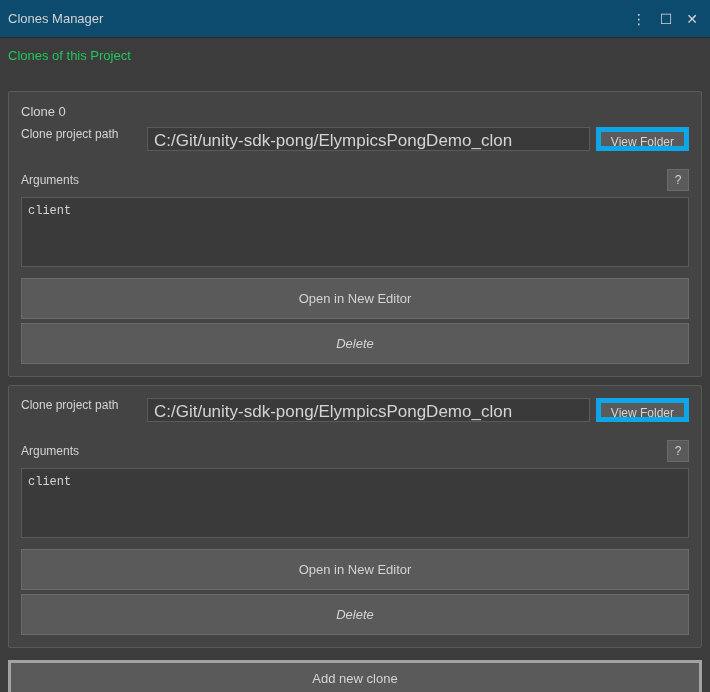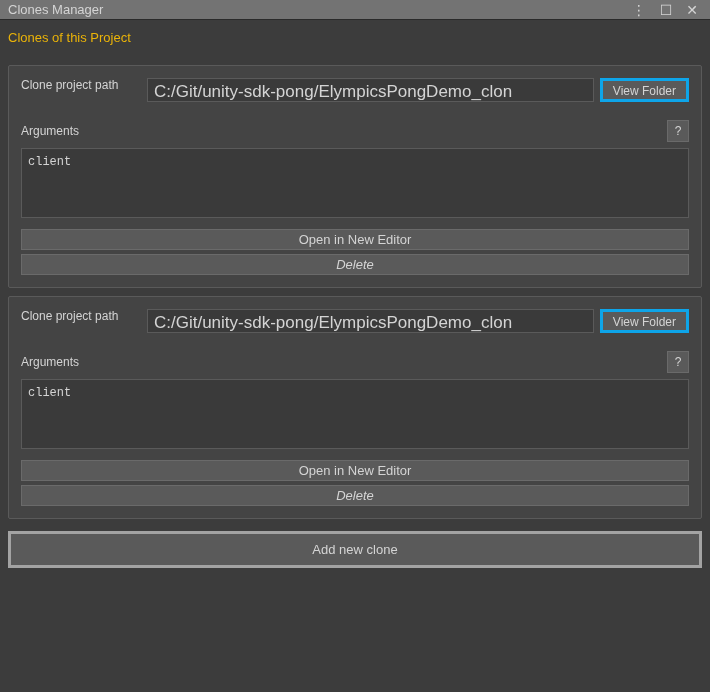--- a/index.html
+++ b/index.html
@@ -15,24 +15,24 @@
       font-family: Arial, sans-serif;
       font-size: 13px;
       color: #d4d4d4;
       overflow: hidden;
     }
 
     .title-bar {
       display: flex;
       align-items: center;
       justify-content: space-between;
-      background: #737373;
+      background: #0c4a6e;
       border-bottom: 1px solid #2a2a2a;
       padding: 0 8px;
-      height: 20px;
+      height: 38px;
     }
 
     .title-bar-left {
       display: flex;
       align-items: center;
       gap: 6px;
     }
 
     .title-text {
       font-size: 13px;
@@ -59,22 +59,22 @@
       padding: 10px 8px;
       height: calc(692px - 26px);
       overflow-y: auto;
       display: flex;
       flex-direction: column;
       gap: 8px;
     }
 
     .page-title {
       font-size: 13px;
-      color: #eab308;
-      margin-bottom: 12px;
+      color: #22c55e;
+      margin-bottom: 20px;
     }
 
     .clone-card {
       background: #444444;
       border: 1px solid #5a5a5a;
       border-radius: 2px;
       padding: 12px;
     }
 
     .clone-name {
@@ -105,21 +105,21 @@
       font-size: 17px;
       padding: 3px 6px;
       height: 24px;
       overflow: hidden;
       white-space: nowrap;
       text-overflow: ellipsis;
     }
 
     .view-folder-btn {
       background: #5a5a5a;
-      border: 3px solid #0ea5e9;
+      border: 5px solid #0ea5e9;
       color: #d4d4d4;
       font-size: 12px;
       padding: 3px 10px;
       cursor: pointer;
       height: 24px;
       white-space: nowrap;
     }
 
     .args-row {
       display: flex;
@@ -164,21 +164,21 @@
       margin-bottom: 8px;
       font-family: Liberation Mono, monospace;
     }
 
     .action-btn {
       width: 100%;
       background: #5a5a5a;
       border: 1px solid #6a6a6a;
       color: #d4d4d4;
       font-size: 13px;
-      padding: 2px;
+      padding: 12px;
       cursor: pointer;
       margin-bottom: 4px;
       text-align: center;
     }
 
     .action-btn:last-child {
       margin-bottom: 0;
       font-style: italic;
     }
 
@@ -205,20 +205,21 @@
     <button class="title-btn">⋮</button>
     <button class="title-btn">☐</button>
     <button class="title-btn">✕</button>
   </div>
 </div>
 
 <div class="main-content">
   <div class="page-title">Clones of this Project</div>
 
   <div class="clone-card">
+    <div class="clone-name">Clone 0</div>
 
     <div class="field-row">
       <span class="field-label">Clone project path</span>
       <div class="field-path">C:/Git/unity-sdk-pong/ElympicsPongDemo_clon</div>
       <button class="view-folder-btn">View Folder</button>
     </div>
 
     <div class="args-row">
       <span class="args-label">Arguments</span>
       <span class="args-spacer"></span>

